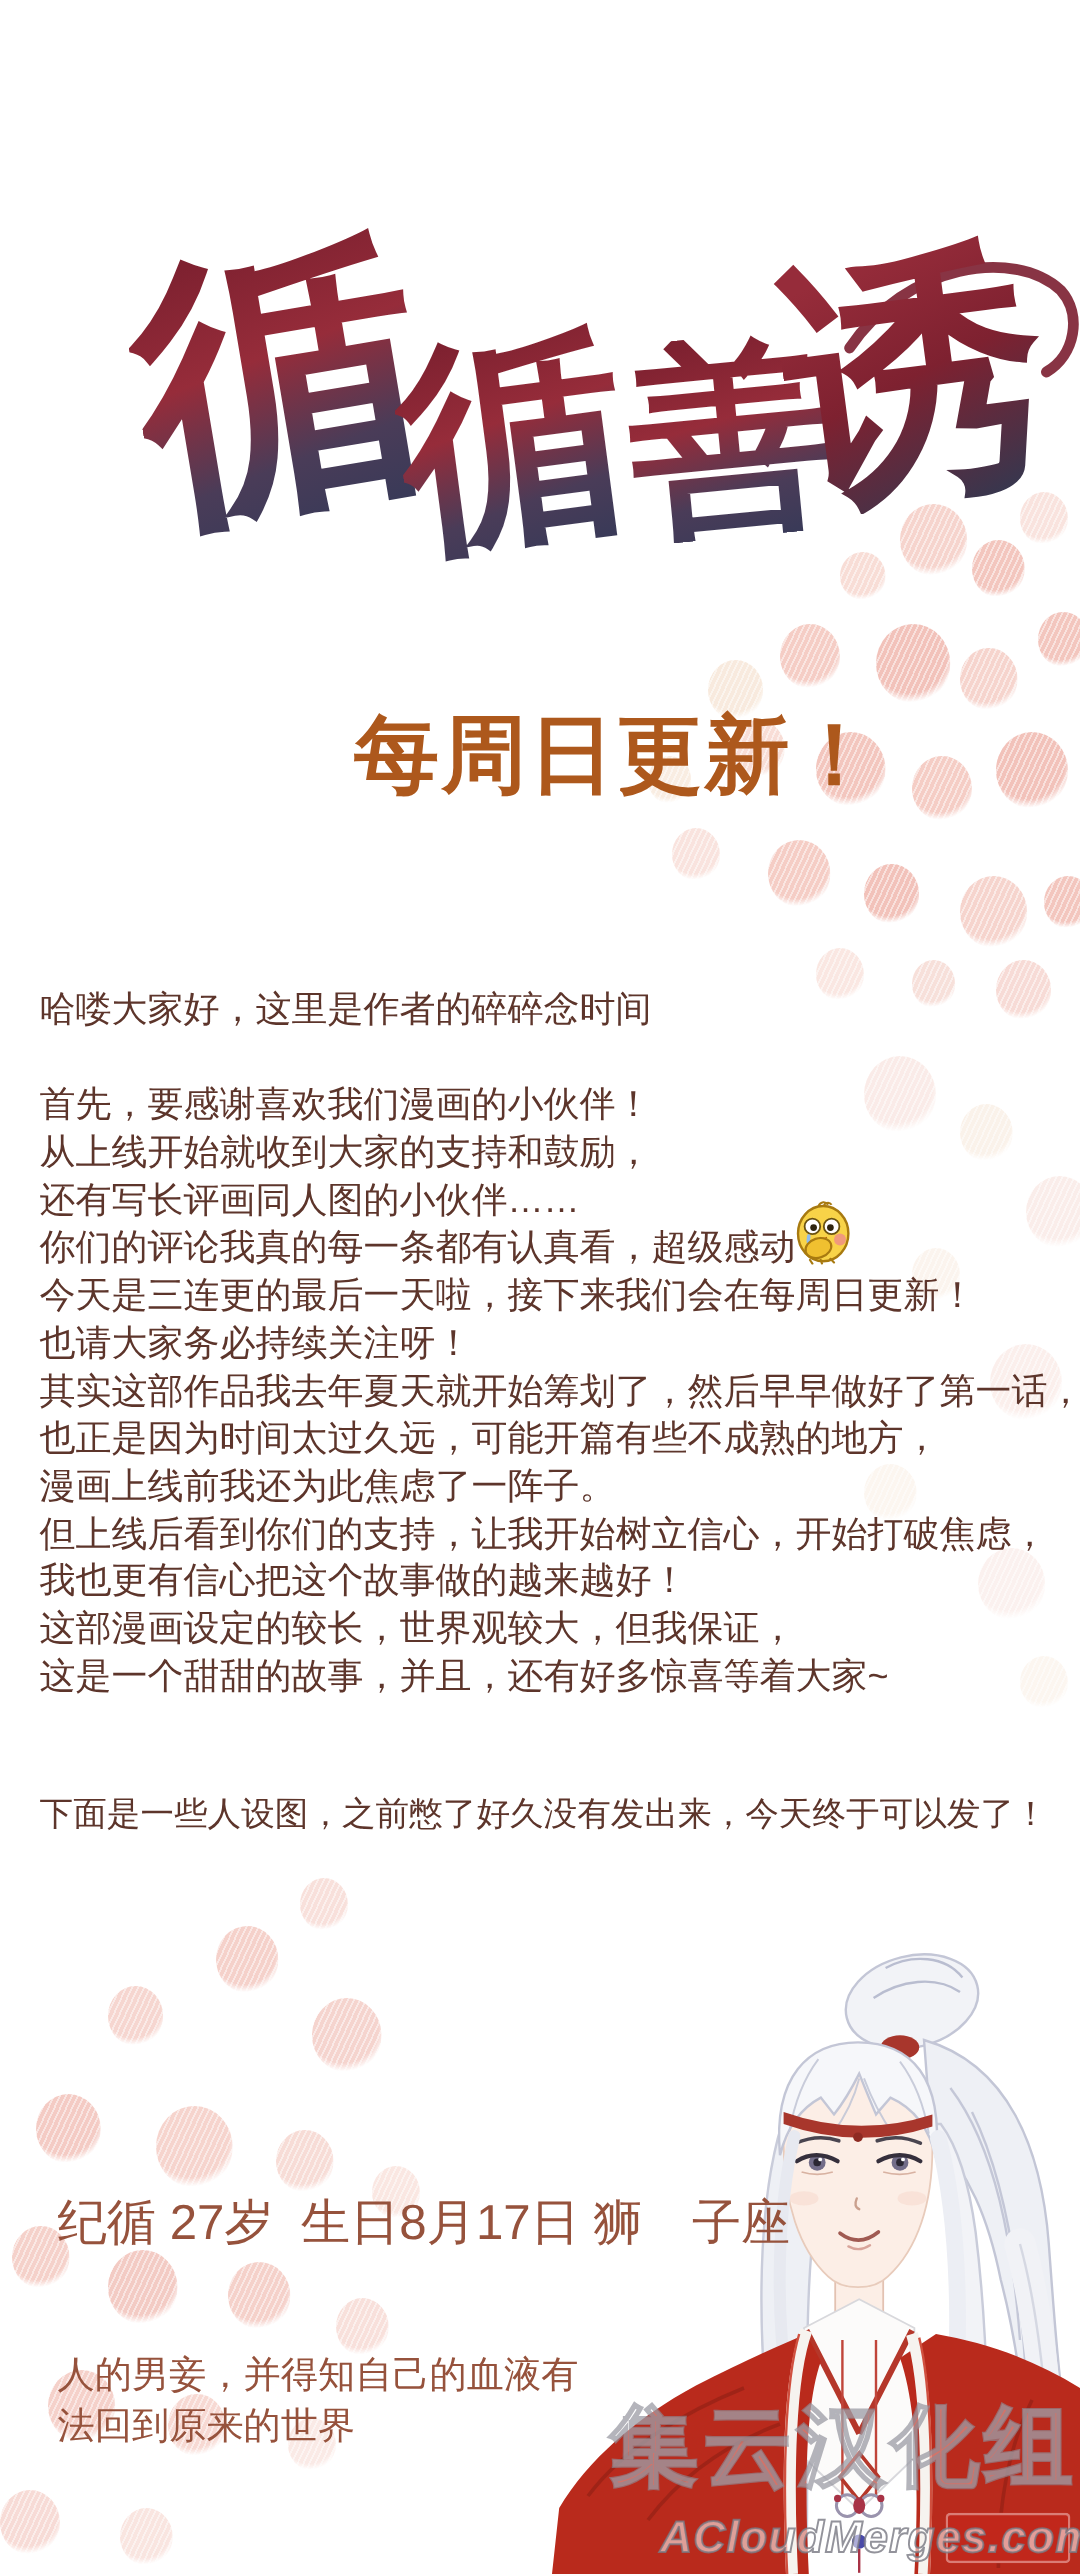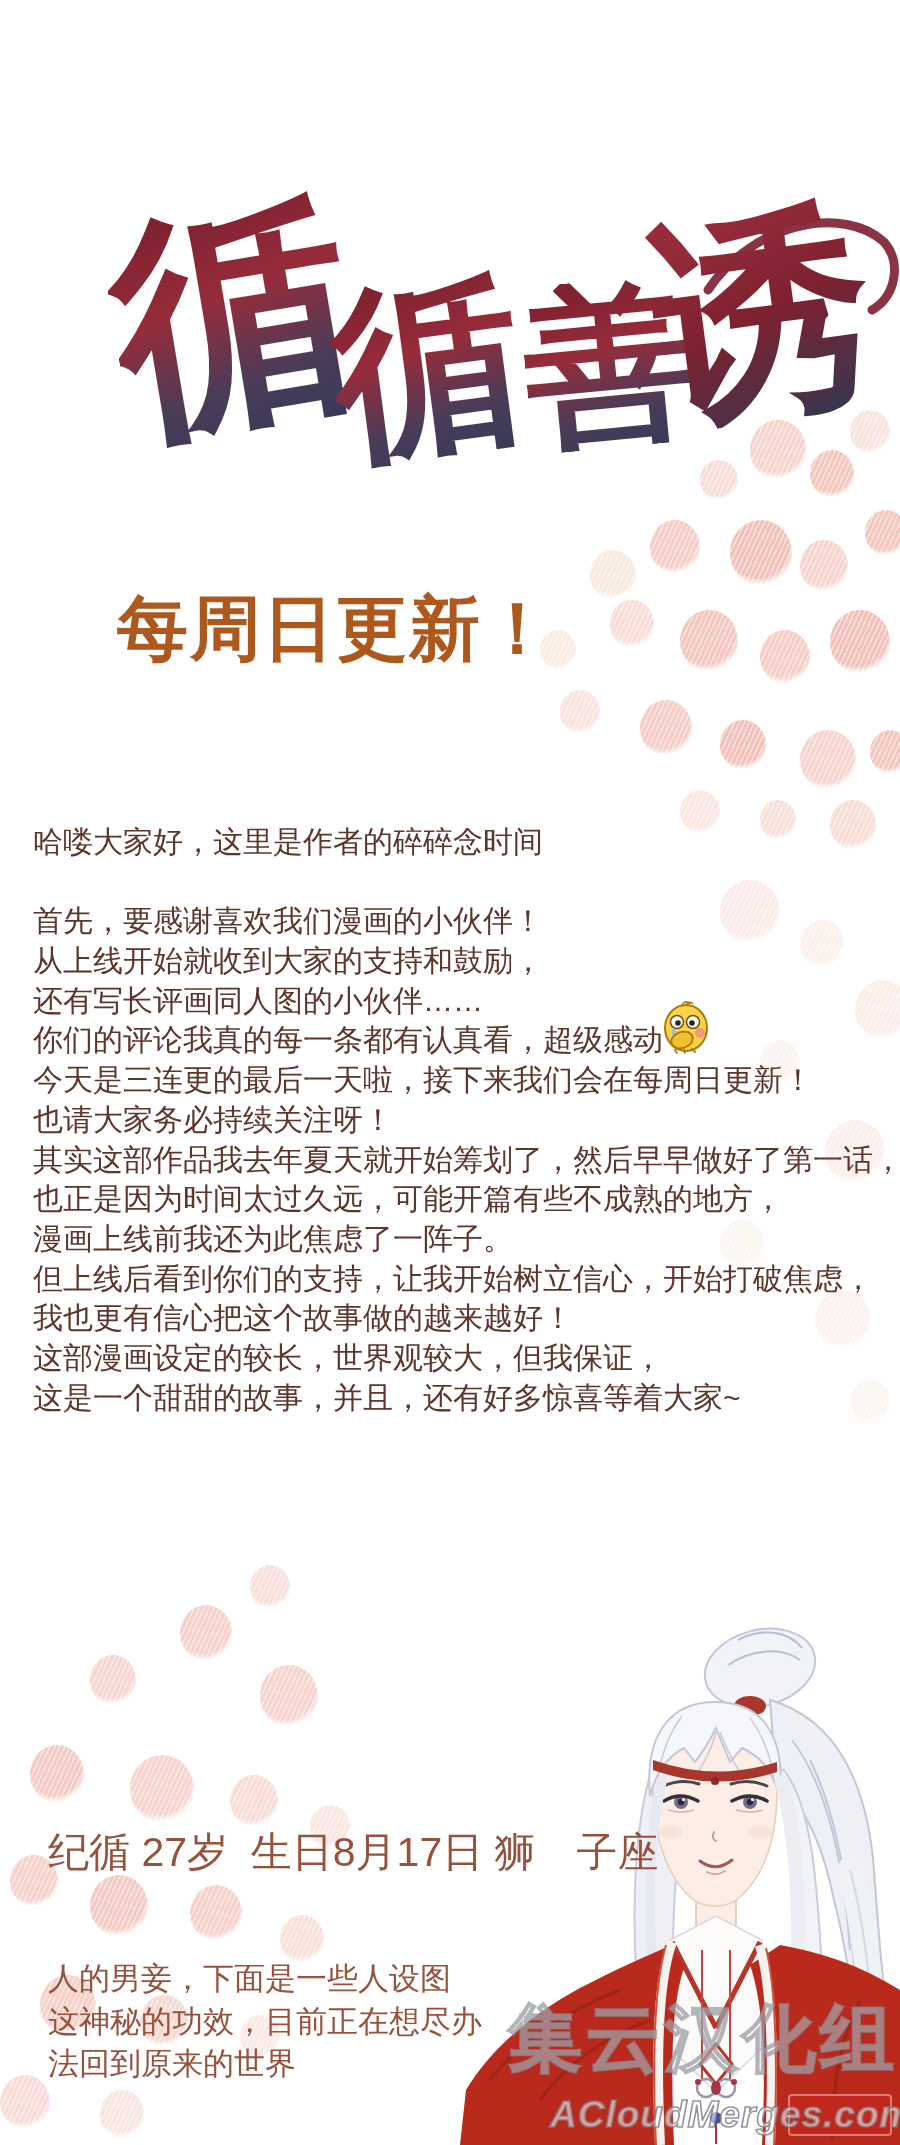--- a/index.html
+++ b/index.html
@@ -34,21 +34,21 @@
   #cal2{left:522px;top:284px;font-size:168px;transform:rotate(-4deg);}
   #cal3{left:652px;top:212px;font-size:218px;transform:rotate(-6deg);}
   #flourish{position:absolute;left:700px;top:190px;z-index:4;}
   .pinyin{
     position:absolute;left:230px;top:450px;width:450px;z-index:5;
     text-align:center;font-family:"DejaVu Serif","Liberation Serif",serif;
     font-size:34px;letter-spacing:7px;color:#2e3950;
   }
   
   .banner{
-    position:absolute;left:117px;top:582px;width:590px;z-index:5;text-align:left;
+    position:absolute;left:143px;top:582px;width:590px;z-index:5;text-align:right;
     font-family:Liberation Mono, monospace;font-weight:bold;
     font-size:71px;letter-spacing:2px;color:#ad581c;
   }
   
   .note{position:absolute;left:33px;top:822px;z-index:5;color:#5d352b;}
   .note-line{height:39.7px;line-height:39.7px;font-size:30px;white-space:nowrap;}
   .followup{
     position:absolute;left:33px;top:1492px;z-index:5;color:#5d352b;
     font-size:28px;line-height:40px;white-space:nowrap;
   }
@@ -242,27 +242,27 @@
     <circle cx="31" cy="22" r="6.5" fill="#ffffff" stroke="#6a5210" stroke-width="1.5"></circle>
     <circle cx="16" cy="23" r="2.8" fill="#2e2410"></circle>
     <circle cx="30" cy="23" r="2.8" fill="#2e2410"></circle>
     <path d="M12,30 C11,35 12,38 15,39" stroke="#8ebcee" stroke-width="3" fill="none" stroke-linecap="round"></path>
     <circle cx="38" cy="33" r="5" fill="#ef8f86" opacity=".85"></circle>
     <path d="M21,31 L24,34 L27,31" fill="#ef8a2a" stroke="#b05f10" stroke-width="1"></path>
     <ellipse cx="20" cy="40" rx="11" ry="8" fill="#f0c030" stroke="#a87a10" stroke-width="1.8" transform="rotate(-18 20 40)"></ellipse>
     <path d="M13,50 L15,53 M22,50 L23,53 M30,49 L33,52" stroke="#a87a10" stroke-width="1.8" stroke-linecap="round"></path>
   </svg>
 
+  <div class="followup">下面是一些人设图，之前憋了好久没有发出来，今天终于可以发了！</div>
 
   <div class="profile">
     <div class="profile-line">纪循 27岁  生日8月17日 狮　子座</div>
   </div>
   <div class="bio">
-    <div class="bio-line">人的男妾，下面是一些人设图</div>
-    <div class="bio-line">这神秘的功效，目前正在想尽办</div>
+    <div class="bio-line">人的男妾，并得知自己的血液有</div>
     <div class="bio-line">法回到原来的世界</div>
   </div>
 
   <div class="wm wm-seal">集云汉化组</div>
   <div class="wm-box"></div>
   <div class="wm wm-latin"><span>ACloudMerge</span><span>s.com</span></div>
 
 </div>
 
 </body></html>

